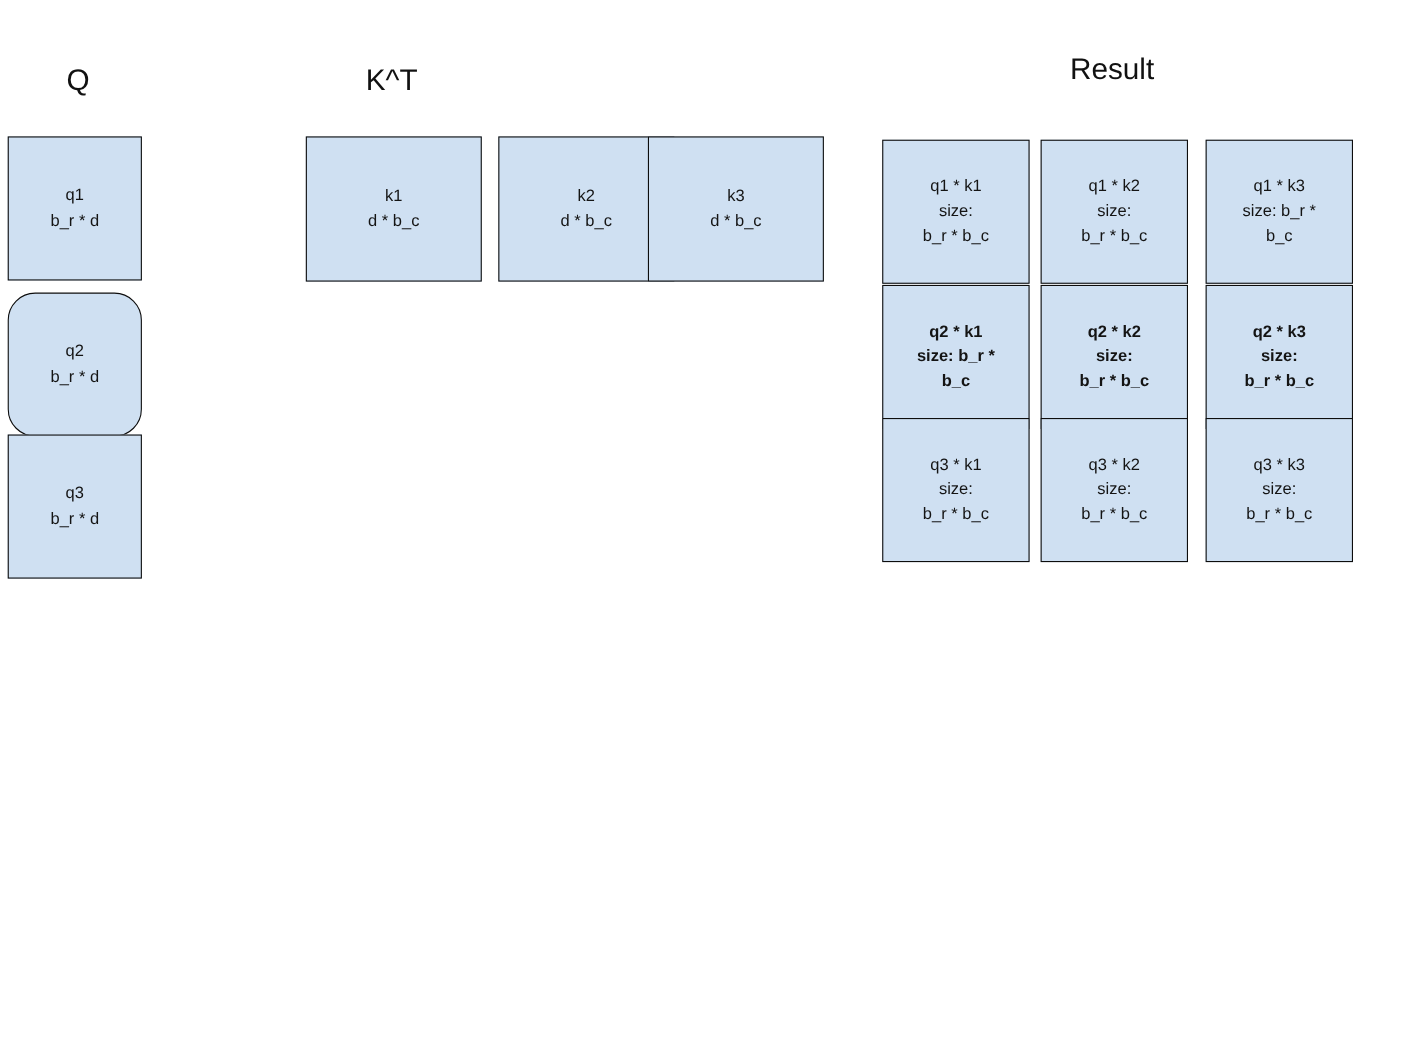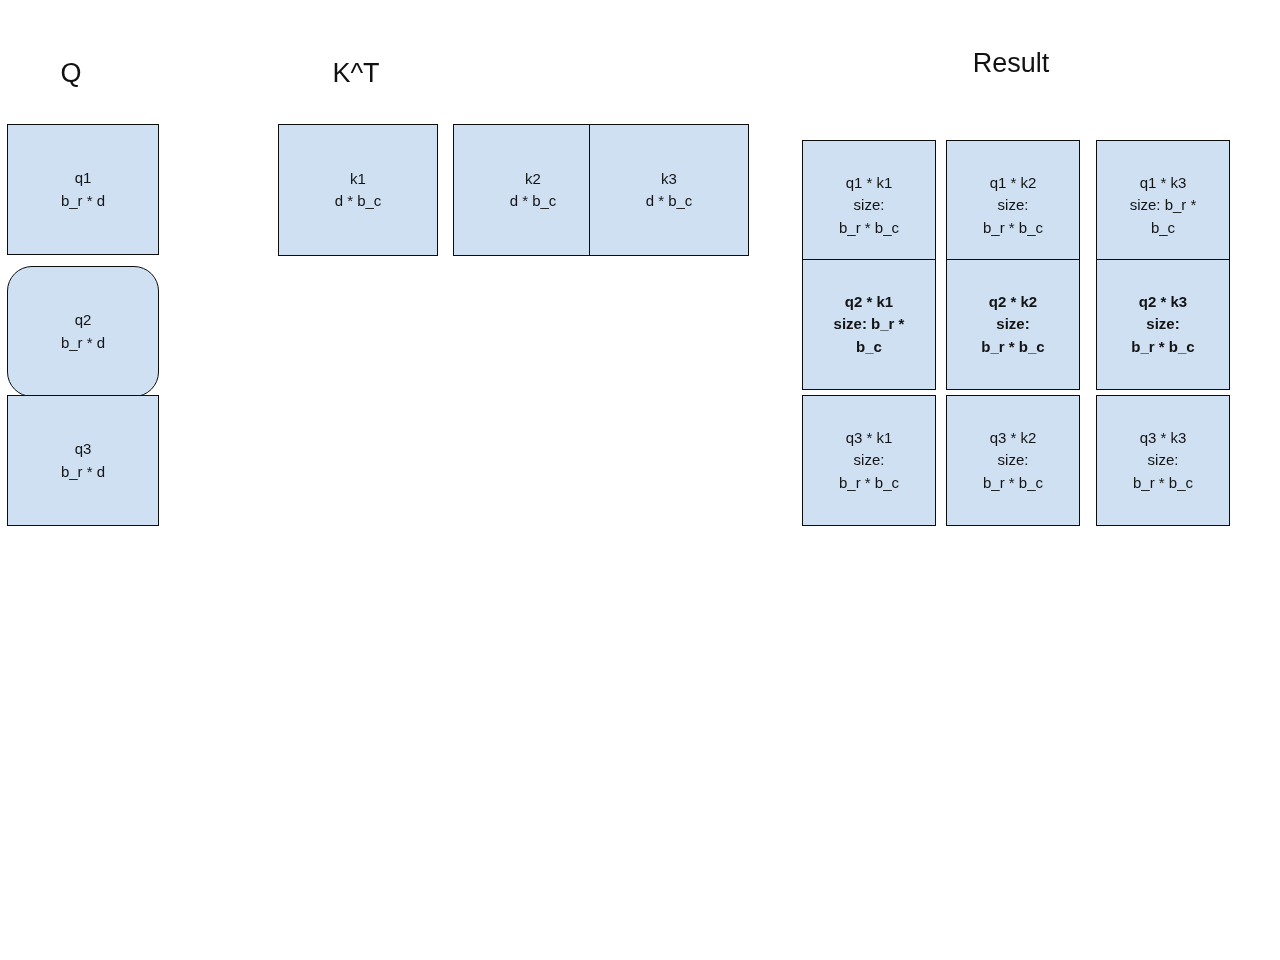--- a/index.html
+++ b/index.html
@@ -53,21 +53,21 @@
     font-size: 15px;
     line-height: 1.47;
     padding: 2px 6px;
     overflow: hidden;
   }
   .cell .line { display: block; white-space: pre; }
 
   
   .q-cell {
     left: 7px;
-    width: 152px;
+    width: 122px;
     height: 131px;
     text-align: center;
   }
   #q-cell-0 { top: 124px; }
   #q-cell-1 { top: 266px; border-radius: 25px; }
   #q-cell-2 { top: 395px; }
 
   
   .k-cell {
     top: 124px;
@@ -79,23 +79,23 @@
   #k-cell-2 { left: 565px; margin-left: 24px; }
 
   
   .r-cell {
     width: 134px;
     height: 131px;
   }
   .r-col-0 { left: 802px; }
   .r-col-1 { left: 946px; }
   .r-col-2 { left: 1096px; }
-  .r-row-0 { top: 140px; justify-content: center; }
+  .r-row-0 { top: 127px; justify-content: center; }
   .r-row-1 { top: 259px; font-weight: bold; }
-  .r-row-2 { top: 395px; }
+  .r-row-2 { top: 380px; }
 </style>
 </head>
 <body>
 
 <div id="canvas">
 
   <div class="section-title" id="title-q">Q</div>
   <div class="section-title" id="title-kt">K^T</div>
   <div class="section-title" id="title-result">Result</div>
 

